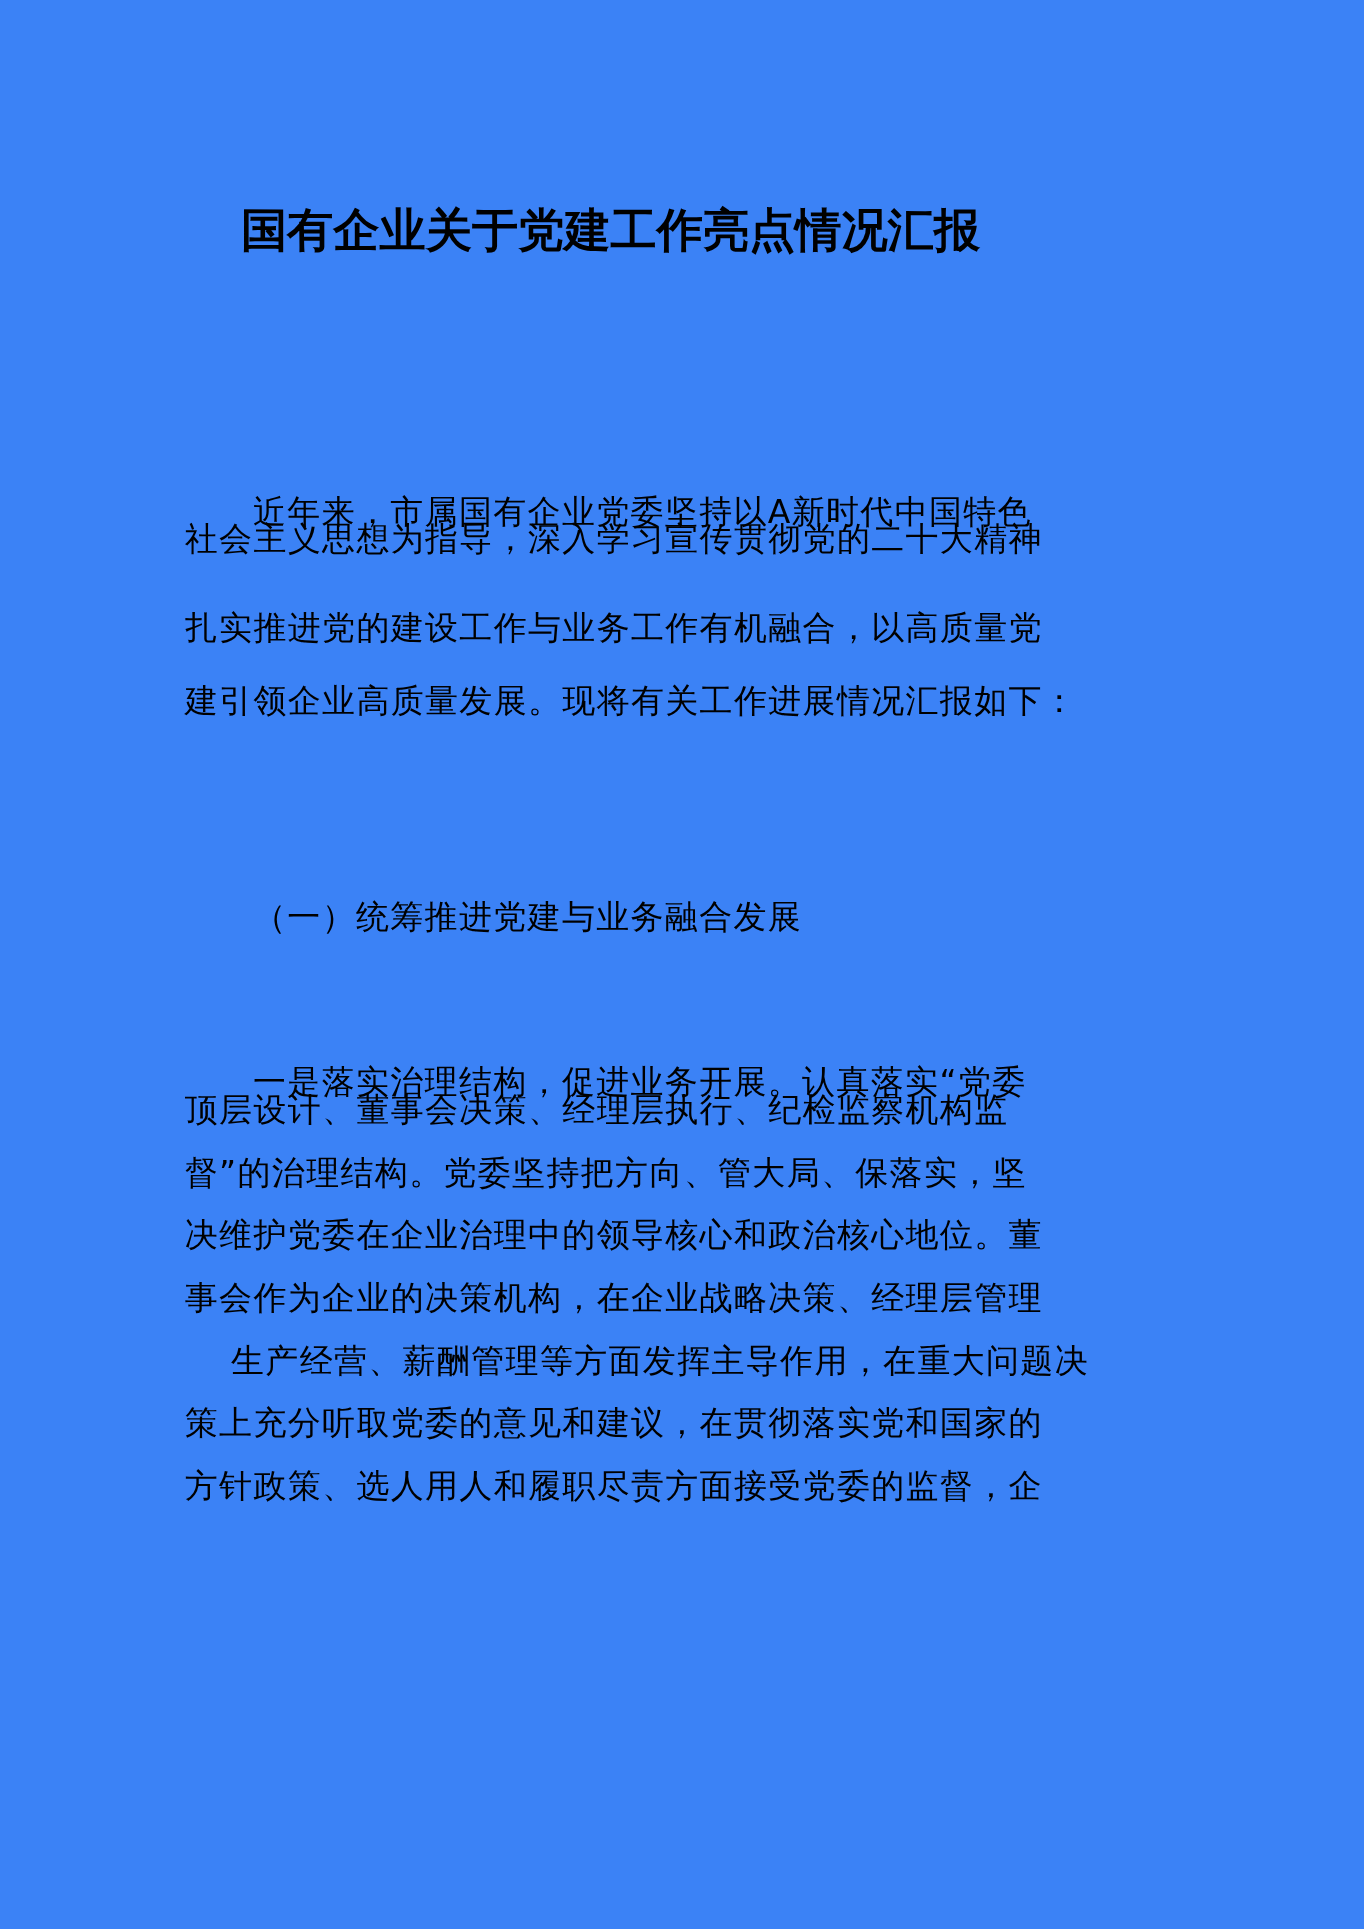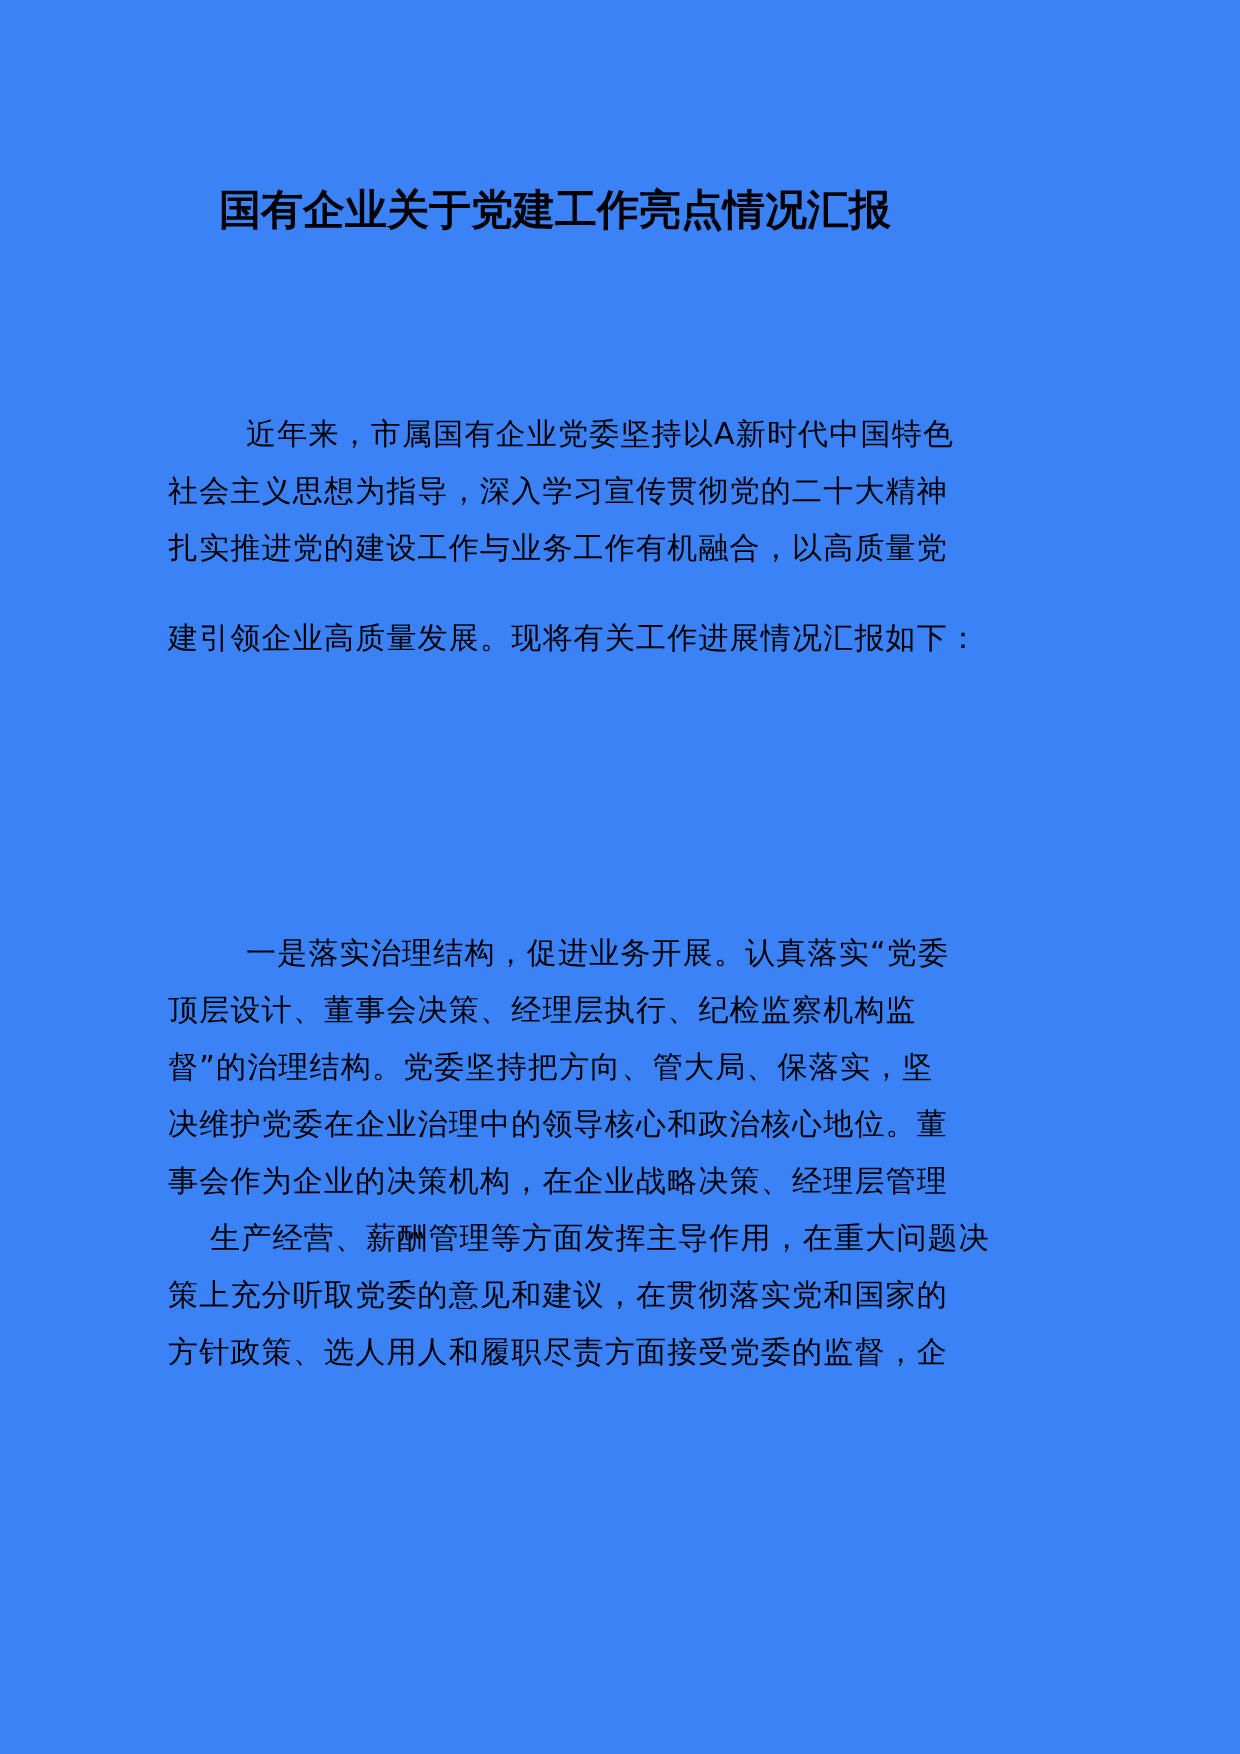--- a/index.html
+++ b/index.html
@@ -40,41 +40,43 @@
       position: absolute;
       left: 168px;
       width: 780px;
       font-size: 30px;
       line-height: 40px;
       white-space: nowrap;
       color: #000000;
       letter-spacing: 1.2px;
     }
     .indent {
-      left: 246px;
+      left: 230px;
+      margin-top: 32px;
     }
     .heading {
       left: 230px;
     }
   </style>
 </head>
 <body>
 
 <div class="page">
 
   <div class="title">国有企业关于党建工作亮点情况汇报</div>
 
   <div>
     <div class="line indent" style="top:414px;">近年来，市属国有企业党委坚持以A新时代中国特色</div>
     <div class="line" style="top:471px;">社会主义思想为指导，深入学习宣传贯彻党的二十大精神</div>
-    <div class="line" style="top:528px;">扎实推进党的建设工作与业务工作有机融合，以高质量党</div>
+    <div class="line" style="top:552px;">扎实推进党的建设工作与业务工作有机融合，以高质量党</div>
     <div class="line" style="top:585px;margin-top:33px;">建引领企业高质量发展。现将有关工作进展情况汇报如下：</div>
   </div>
 
 
+  <div class="line heading" style="top:815px;">（一）统筹推进党建与业务融合发展</div>
 
   <div>
     <div class="line indent" style="top:933px;">一是落实治理结构，促进业务开展。认真落实“党委</div>
     <div class="line" style="top:990px;">顶层设计、董事会决策、经理层执行、纪检监察机构监</div>
     <div class="line" style="top:1047px;">督”的治理结构。党委坚持把方向、管大局、保落实，坚</div>
     <div class="line" style="top:1104px;">决维护党委在企业治理中的领导核心和政治核心地位。董</div>
     <div class="line" style="top:1161px;">事会作为企业的决策机构，在企业战略决策、经理层管理</div>
     <div class="line" style="top:1218px;margin-left:42px;">生产经营、薪酬管理等方面发挥主导作用，在重大问题决</div>
     <div class="line" style="top:1275px;">策上充分听取党委的意见和建议，在贯彻落实党和国家的</div>
     <div class="line" style="top:1332px;">方针政策、选人用人和履职尽责方面接受党委的监督，企</div>

